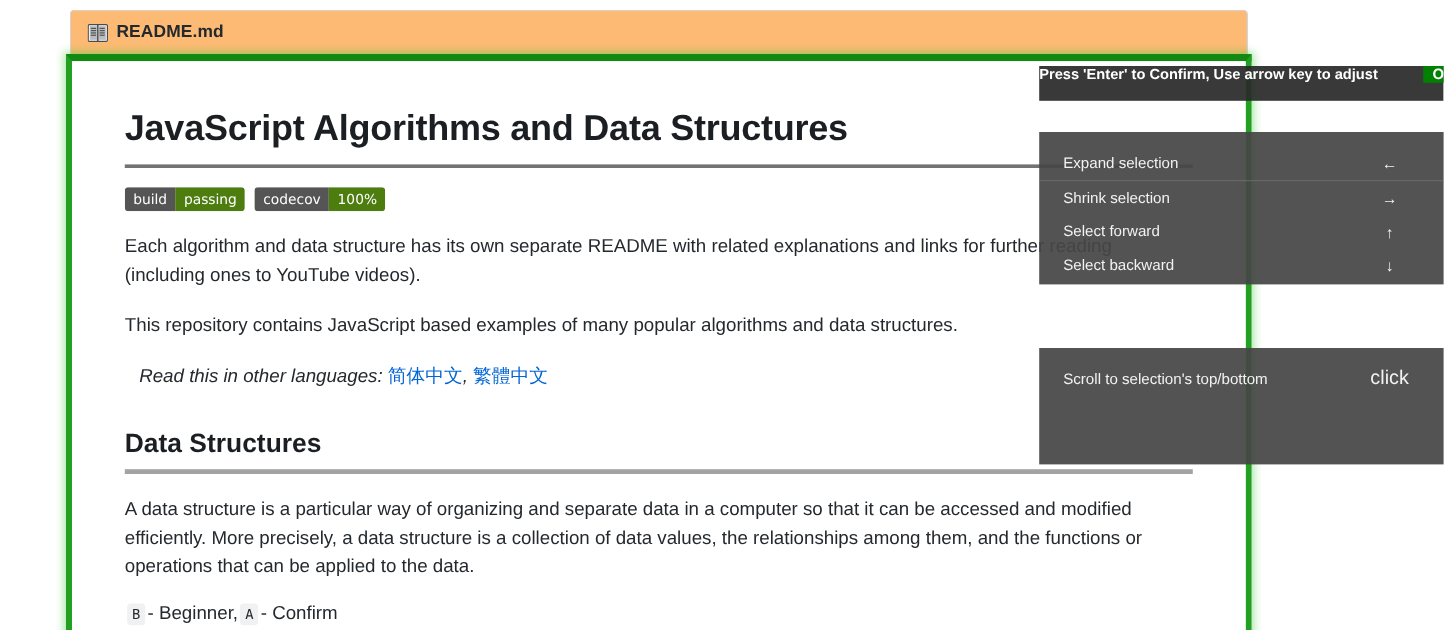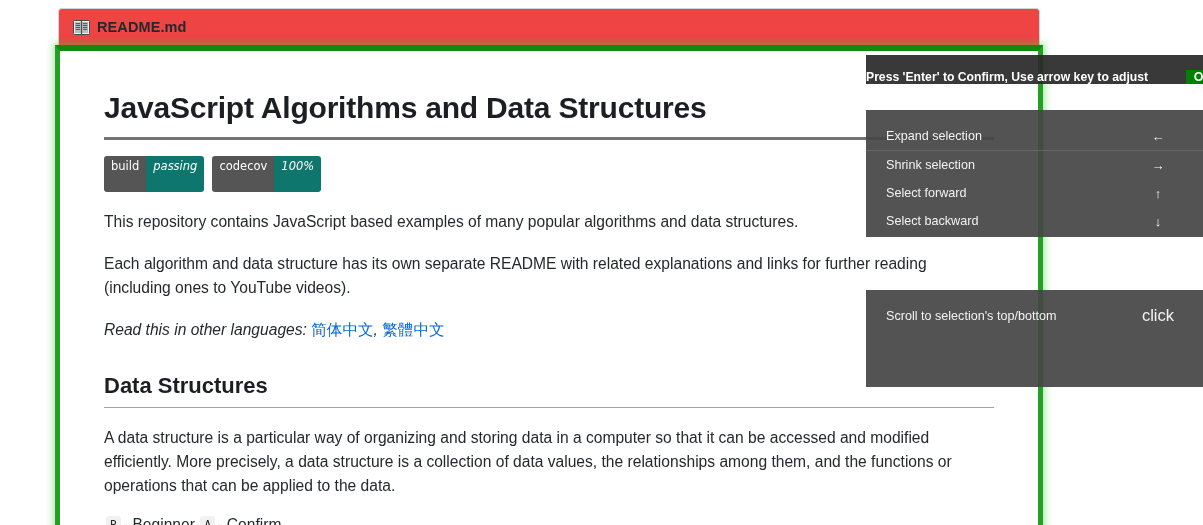--- a/index.html
+++ b/index.html
@@ -16,21 +16,21 @@
   }
 
   
   #file-tab {
     position: absolute;
     left: 58px;
     top: 8px;
     width: 982px;
     height: 37px;
     box-sizing: border-box;
-    background: #ef4444;
+    background: #fdba74;
     border: 1px solid #d1d5da;
     border-bottom: none;
     border-radius: 4px 4px 0 0;
     display: flex;
     align-items: center;
     padding-left: 14px;
   }
   #file-tab .tab-icon {
     width: 17px;
     height: 15px;
@@ -82,63 +82,63 @@
     padding-bottom: 10px;
     border-bottom: 3px solid #737373;
     color: #1b1f23;
     letter-spacing: -0.2px;
   }
   h2#ds-heading {
     font-size: 22px;
     font-weight: bold;
     margin: 31px 0 0 0;
     padding-bottom: 8px;
-    border-bottom: 1px solid #a3a3a3;
+    border-bottom: 4px solid #a3a3a3;
     color: #1b1f23;
   }
   .para {
     font-size: 15.6px;
     line-height: 1.54;
     margin: 18px 0 0 0;
     color: #24292e;
   }
   .para.italic {
     font-style: italic;
+    margin-left: 12px;
   }
   .link {
     color: #0366d6;
     text-decoration: none;
     font-style: normal;
   }
   .badges-row {
     margin-top: 16px;
     display: flex;
     gap: 8px;
     align-items: center;
   }
   .badge {
     display: inline-flex;
-    height: 36px;
+    height: 20px;
     border-radius: 3px;
     overflow: hidden;
     font-size: 11.5px;
     line-height: 20px;
     font-family: "DejaVu Sans", sans-serif;
   }
   .badge .b-left {
     background: #555555;
     color: #ffffff;
     padding: 0 7px;
   }
   .badge .b-right {
-    background: #0f766e;
+    background: #4d7c0f;
     color: #ffffff;
     padding: 0 7px;
     font-weight: normal;
-    font-style: italic;
   }
   #legend-row {
     margin-top: 18px;
     font-size: 15.6px;
     color: #24292e;
     display: flex;
     align-items: center;
     flex-wrap: nowrap;
   }
   .code-chip {
@@ -154,21 +154,21 @@
 
   
   #hint-bar {
     position: absolute;
     left: 866px;
     top: 55px;
     width: 337px;
     height: 29px;
     background: rgba(42, 42, 42, 0.93);
     display: flex;
-    align-items: flex-end;
+    align-items: flex-start;
     z-index: 30;
   }
   #hint-bar .hint-text {
     flex: 1 1 auto;
     display: flex;
     align-items: center;
     justify-content: flex-end;
     padding-right: 10px;
     color: #ffffff;
     font-size: 12.2px;
@@ -271,29 +271,29 @@
         <span class="badge">
           <span class="b-left">build</span>
           <span class="b-right">passing</span>
         </span>
         <span class="badge">
           <span class="b-left">codecov</span>
           <span class="b-right">100%</span>
         </span>
       </div>
 
+      <p class="para">Each algorithm and data structure has its own separate README with related explanations and links for further reading (including ones to YouTube videos).</p>
+
       <p class="para">This repository contains JavaScript based examples of many popular algorithms and data structures.</p>
 
-      <p class="para">Each algorithm and data structure has its own separate README with related explanations and links for further reading (including ones to YouTube videos).</p>
-
       <p class="para italic"><span>Read this in other languages:</span><span>&nbsp;</span><a class="link" href="#">简体中文</a><span>,</span><span>&nbsp;</span><a class="link" href="#">繁體中文</a></p>
 
       <h2 id="ds-heading">Data Structures</h2>
 
-      <p class="para">A data structure is a particular way of organizing and storing data in a computer so that it can be accessed and modified efficiently. More precisely, a data structure is a collection of data values, the relationships among them, and the functions or operations that can be applied to the data.</p>
+      <p class="para">A data structure is a particular way of organizing and separate data in a computer so that it can be accessed and modified efficiently. More precisely, a data structure is a collection of data values, the relationships among them, and the functions or operations that can be applied to the data.</p>
 
       <div id="legend-row">
         <span class="code-chip">B</span>
         <span>- Beginner,</span>
         <span class="code-chip">A</span>
         <span>- Confirm</span>
       </div>
 
     </div>
   </div>

